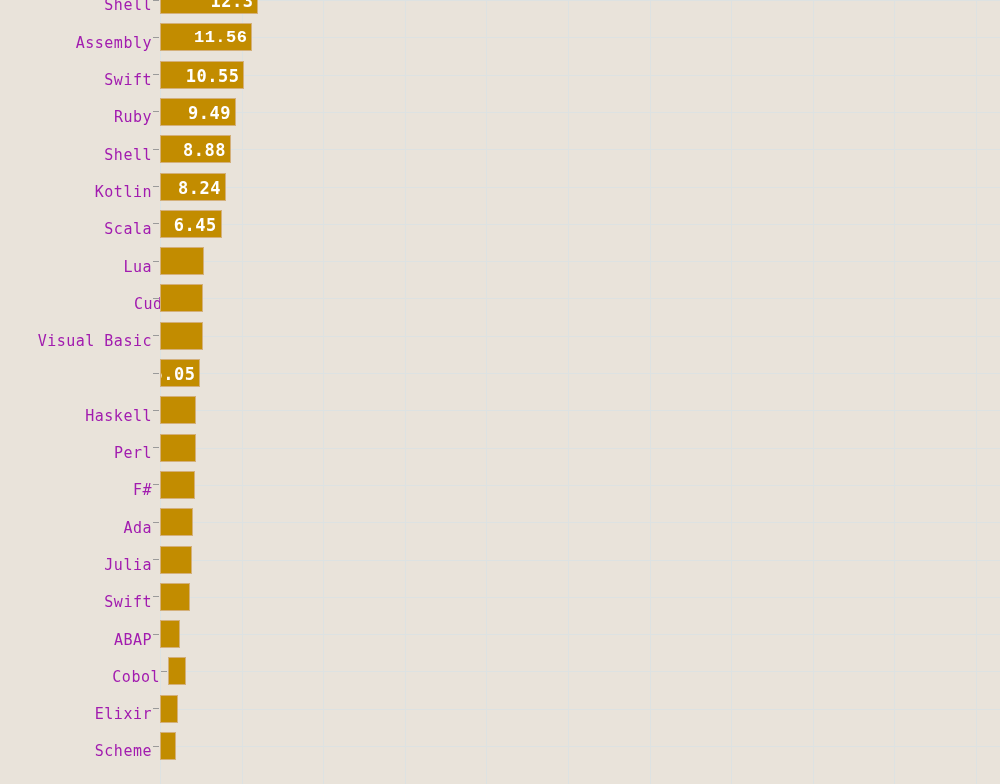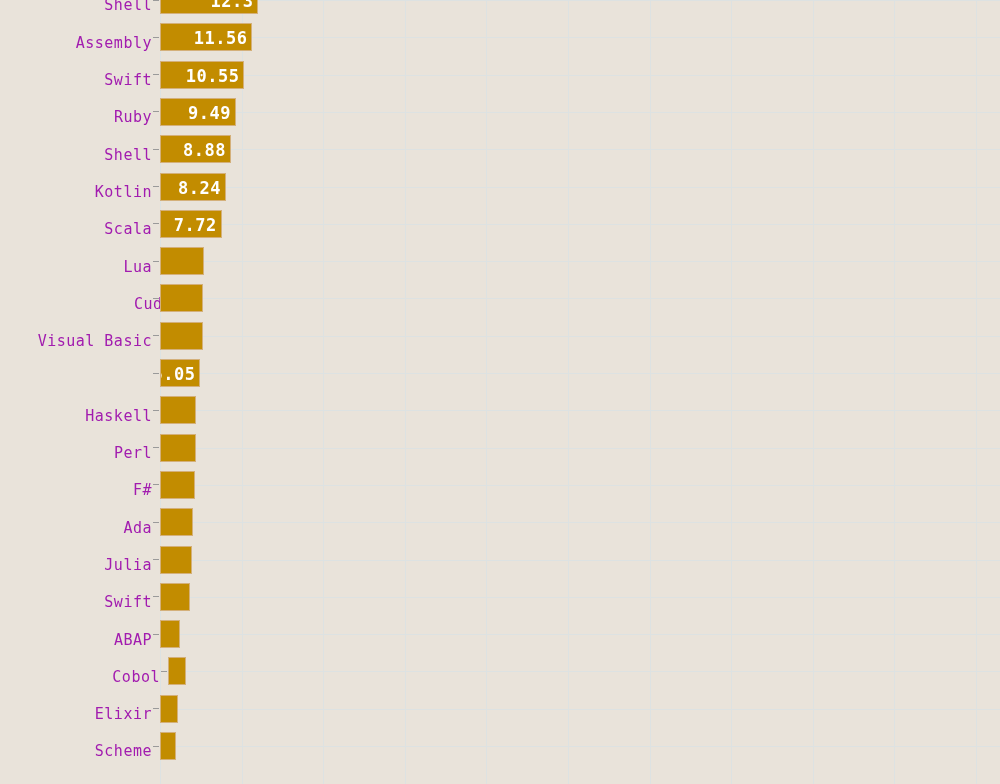--- a/index.html
+++ b/index.html
@@ -168,21 +168,21 @@
         <div class="bar-wrap">
           <div class="bar" title="Shell 12.3" style="width: 98.4px;">
             <span class="bar-value">12.3</span>
           </div>
         </div>
       </div>
       <div class="row" style="top: 18.7px;">
         <div class="cat-label">Assembly</div>
         <div class="tick-dash"></div>
         <div class="bar-wrap">
-          <div class="bar" title="Assembly 11.56" style="width: 92.48px;">
+          <div class="bar" title="Assembly 11.56" style="width: 92.48px; font-family: Liberation Mono, monospace;">
             <span class="bar-value">11.56</span>
           </div>
         </div>
       </div>
       <div class="row" style="top: 56px;">
         <div class="cat-label">Swift</div>
         <div class="tick-dash"></div>
         <div class="bar-wrap">
           <div class="bar" title="Swift 10.55" style="width: 84.4px;">
             <span class="bar-value">10.55</span>
@@ -214,21 +214,21 @@
           <div class="bar" title="Kotlin 8.24" style="width: 65.92px;">
             <span class="bar-value">8.24</span>
           </div>
         </div>
       </div>
       <div class="row" style="top: 205.2px;">
         <div class="cat-label">Scala</div>
         <div class="tick-dash"></div>
         <div class="bar-wrap">
           <div class="bar" title="Scala 7.72" style="width: 61.76px;">
-            <span class="bar-value">7.72</span>
+            <span class="bar-value">6.45</span>
           </div>
         </div>
       </div>
       <div class="row" style="top: 242.5px;">
         <div class="cat-label">Lua</div>
         <div class="tick-dash"></div>
         <div class="bar-wrap">
           <div class="bar" title="Lua 5.45" style="width: 43.6px;"></div>
         </div>
       </div>

